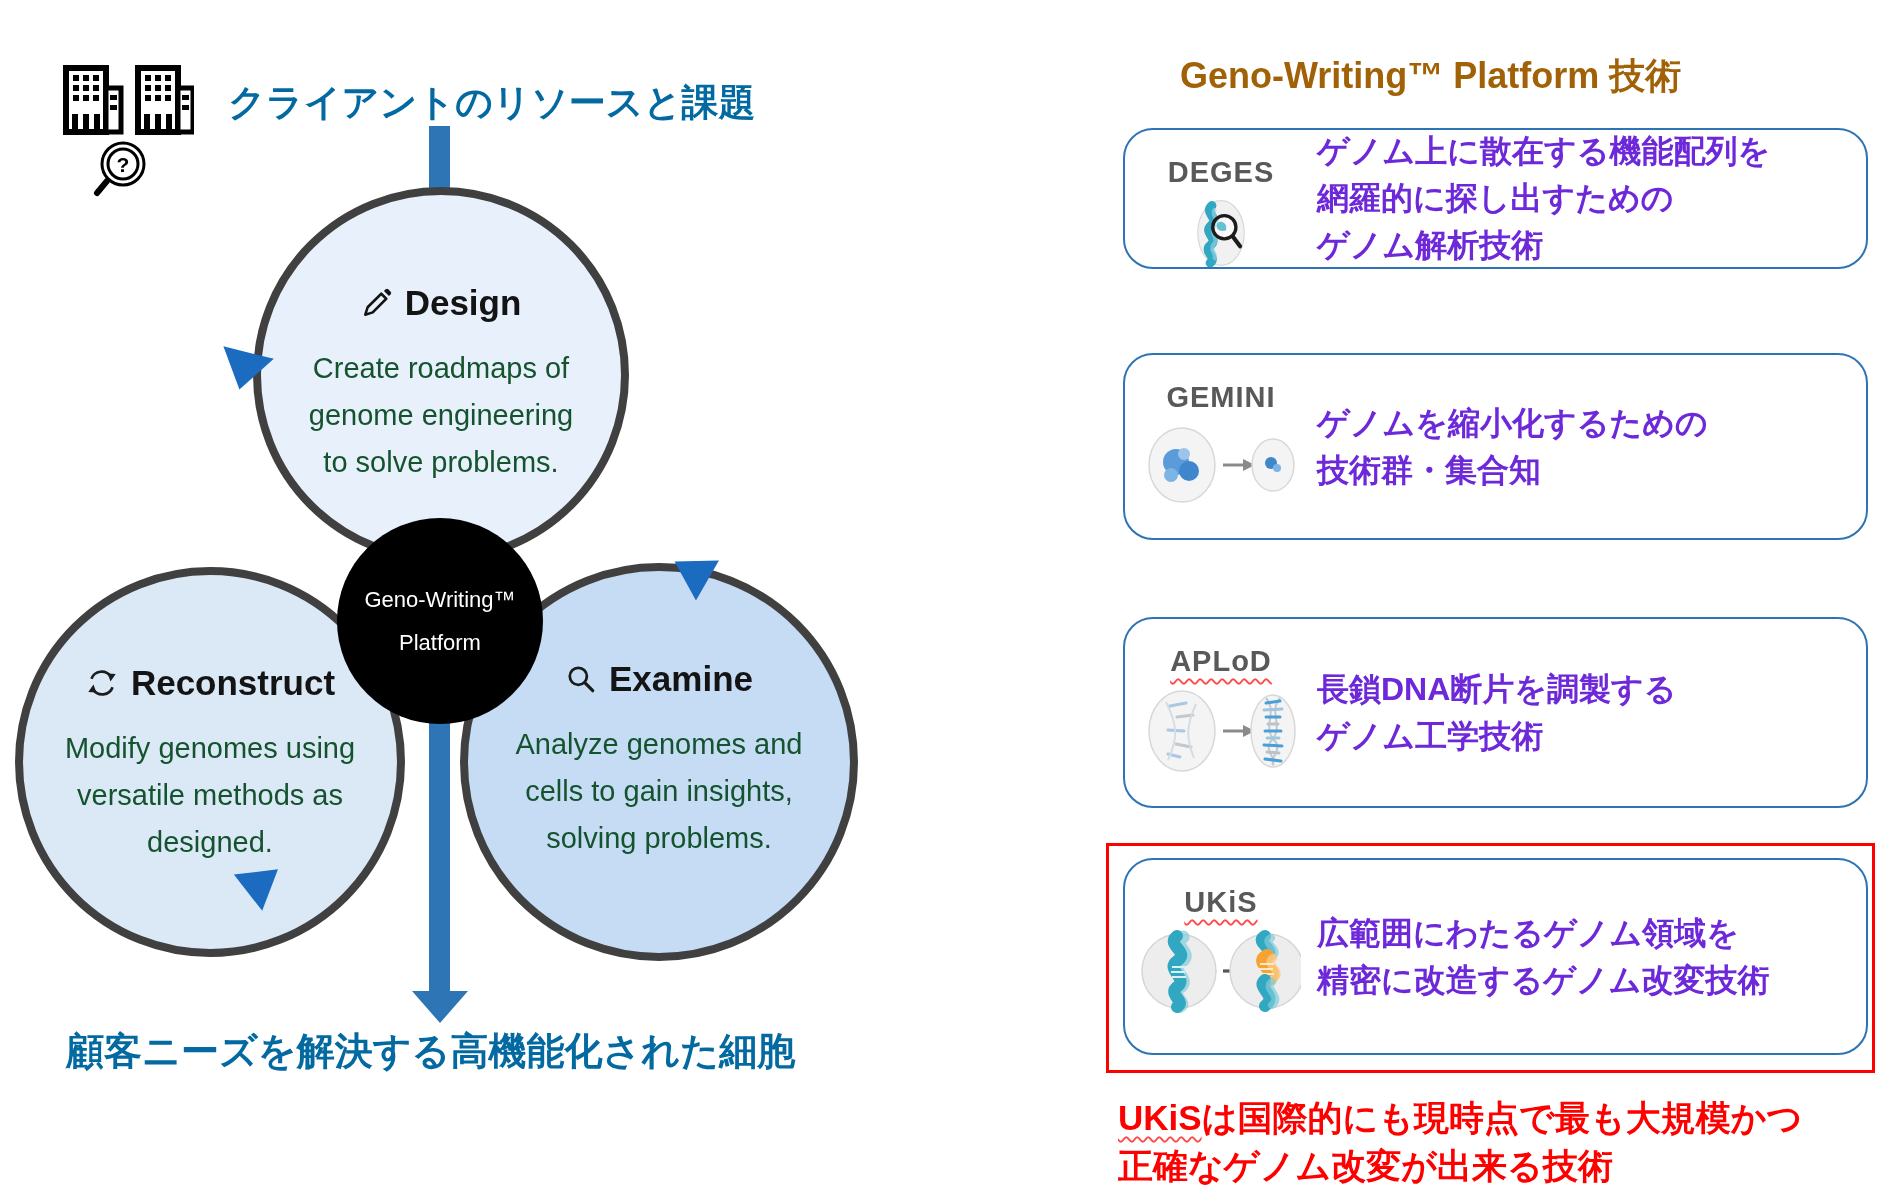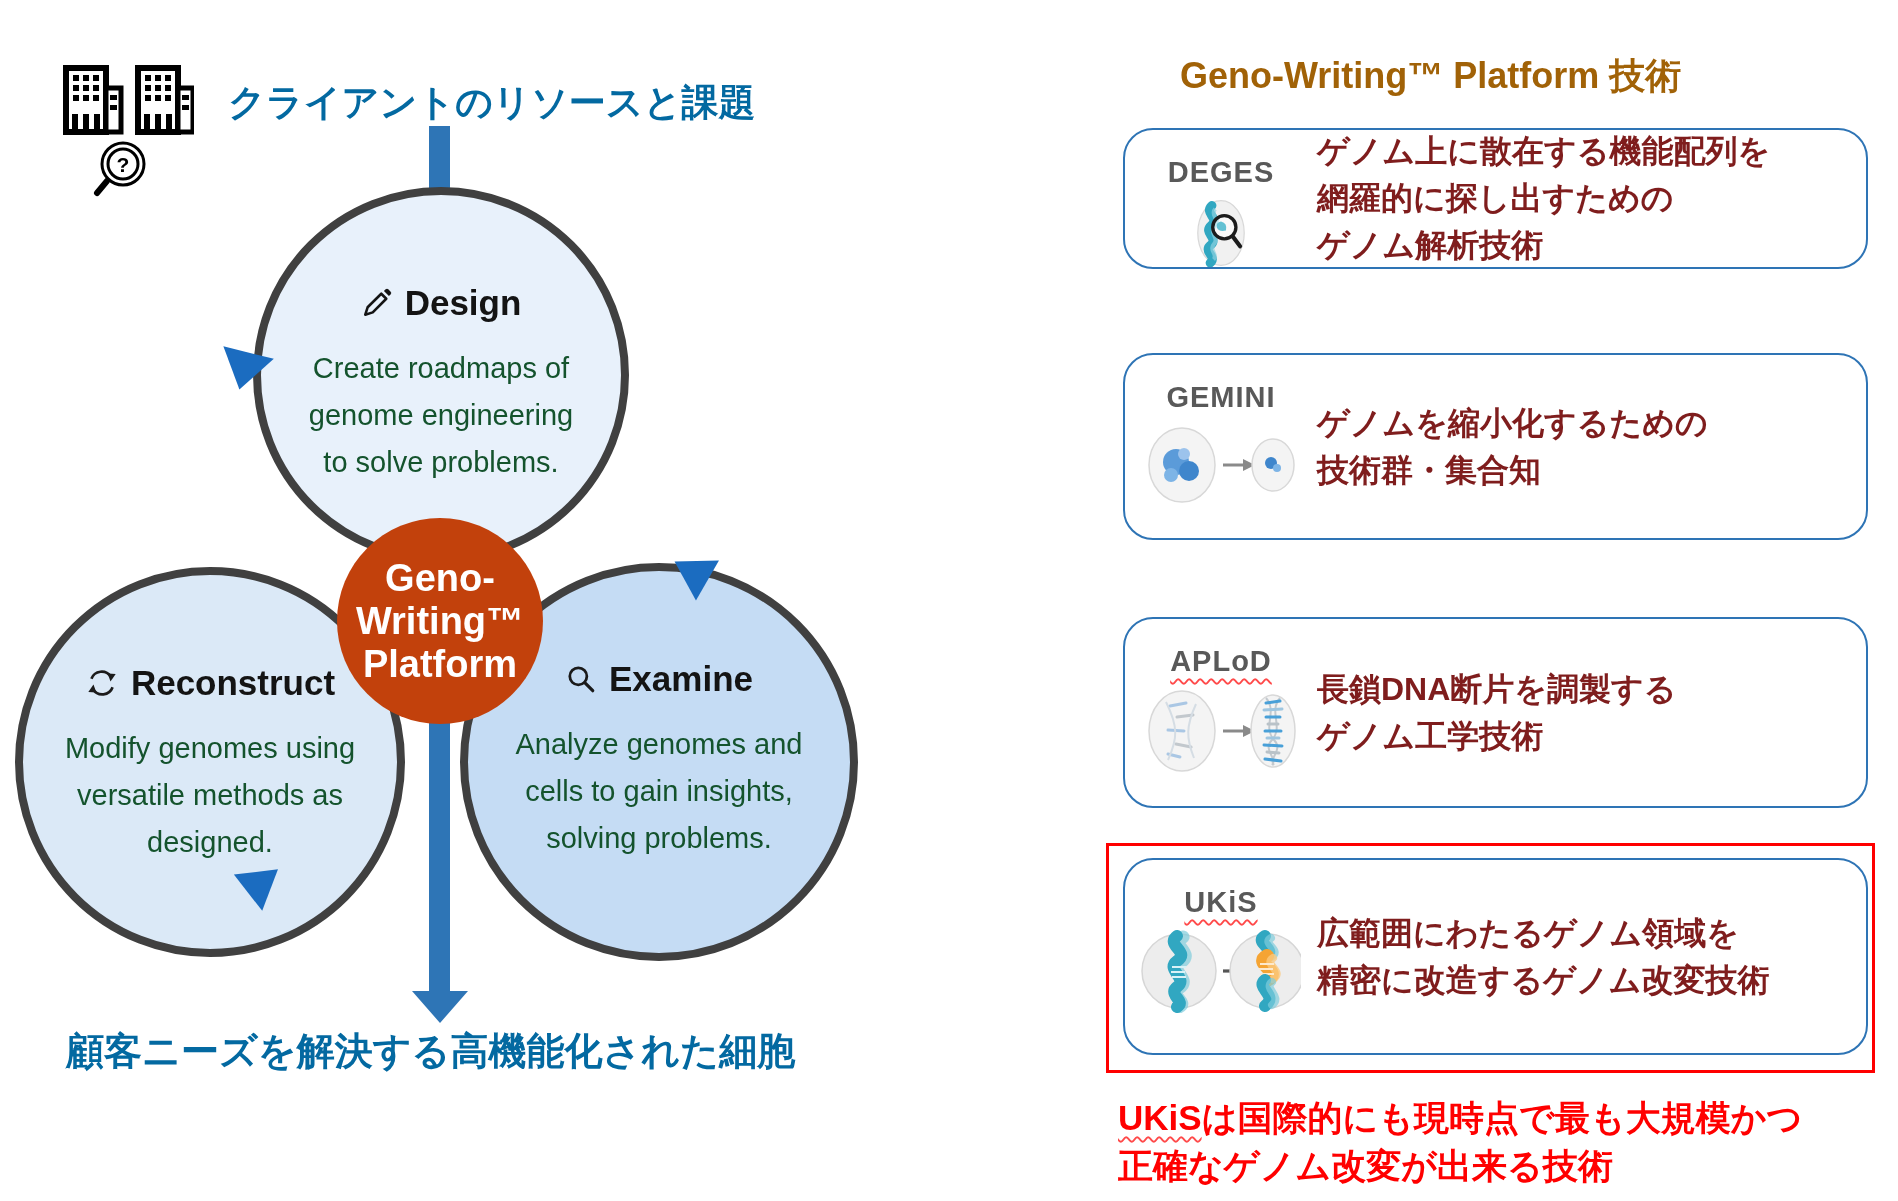--- a/index.html
+++ b/index.html
@@ -23,22 +23,22 @@
   #design-circle { left:253px; top:187px; width:376px; height:376px; background:#e8f1fb; }
   #reconstruct-circle { left:15px; top:567px; width:390px; height:390px; background:#dbe9f7; }
   #examine-circle { left:460px; top:563px; width:398px; height:398px; background:#c5dcf4; }
 
   .circle-heading { margin-top:88px; display:flex; align-items:center; gap:12px;
       font-size:35px; font-weight:600; color:#141414; }
   .circle-body { margin-top:22px; font-size:29px; line-height:47px; color:#14532d;
       white-space:pre-line; }
 
   #center-circle { position:absolute; left:337px; top:518px; width:206px; height:206px;
-      border-radius:50%; background:#c2410c; z-index:3; display:flex; align-items:center;
-      justify-content:center; text-align:center; color:#fff; font-size:38px; font-weight:700;
+      border-radius:50%; background:#000000; z-index:3; display:flex; align-items:center;
+      justify-content:center; text-align:center; color:#fff; font-size:22px; font-weight:400;
       line-height:43px; white-space:pre-line; }
 
   .tri { position:absolute; width:0; height:0; z-index:2; }
   #design-arrowhead { left:218px; top:352px;
       border-left:26px solid transparent; border-right:26px solid transparent;
       border-top:38px solid #1b6cc0; transform:rotate(14deg); }
   #reconstruct-arrowhead { left:244px; top:858px;
       border-top:23px solid transparent; border-bottom:23px solid transparent;
       border-left:38px solid #1b6cc0; transform:rotate(-38deg); }
   #examine-arrowhead { left:672px; top:548px;
@@ -58,21 +58,21 @@
   #card-gemini  { top:353px; height:187px; }
   #card-aplod   { top:617px; height:191px; }
   #card-ukis    { top:858px; height:197px; }
 
   .card-left { width:192px; display:flex; flex-direction:column; align-items:center;
       padding-top:26px; }
   .card-label { font-size:29px; font-weight:bold; color:#595959; letter-spacing:1px; }
   .card-label.squiggle { text-decoration:underline wavy #ff4a4a 2px; text-underline-offset:7px;text-align:center; }
   .card-icon { margin-top:10px; }
   .card-text { flex:1; display:flex; flex-direction:column; justify-content:center;
-      font-size:32px; font-weight:bold; color:#7f1d1d; line-height:47px; white-space:pre-line;
+      font-size:32px; font-weight:bold; color:#6d28d9; line-height:47px; white-space:pre-line;
       padding-right:20px; }
 
   #ukis-highlight-box { position:absolute; left:1106px; top:843px; width:769px; height:230px;
       border:3px solid #ff0000; z-index:1; }
 
   #ukis-note { position:absolute; left:1118px; top:1094px; font-size:35px; font-weight:bold;
       color:#ff0000; line-height:48px; white-space:nowrap; }
   #ukis-note .squiggle-red { text-decoration:underline wavy #ff4a4a 2px; text-underline-offset:6px; }
 </style>
 </head>

